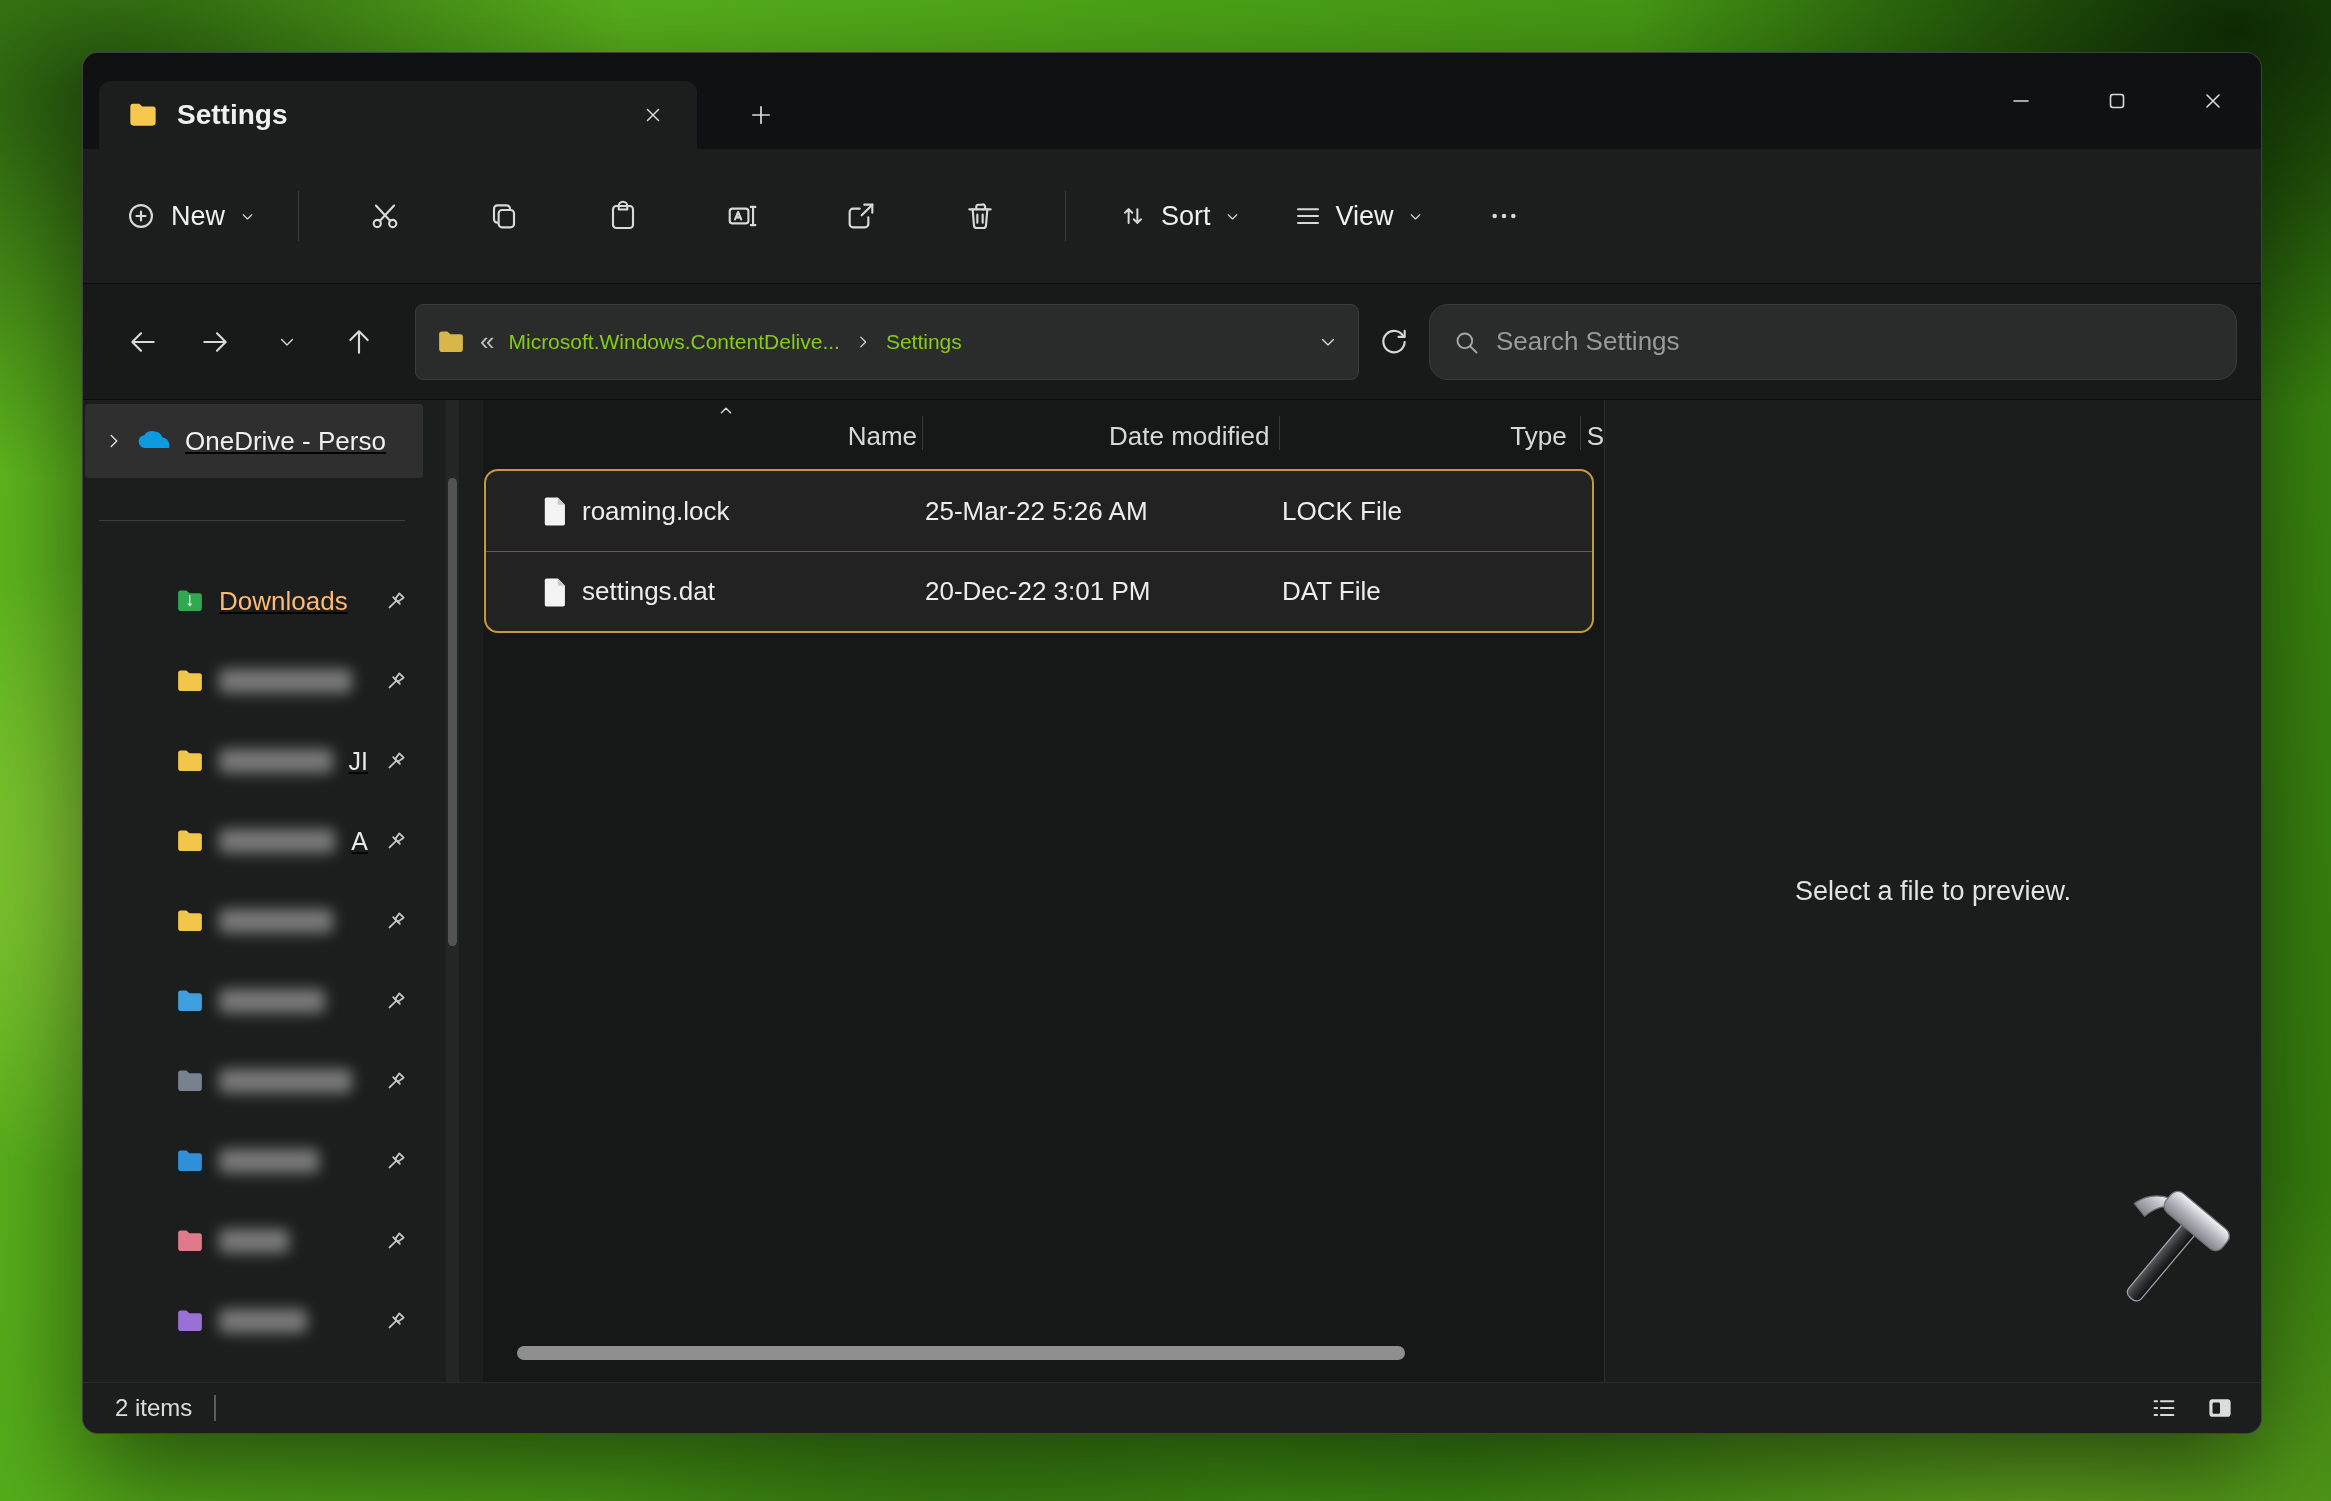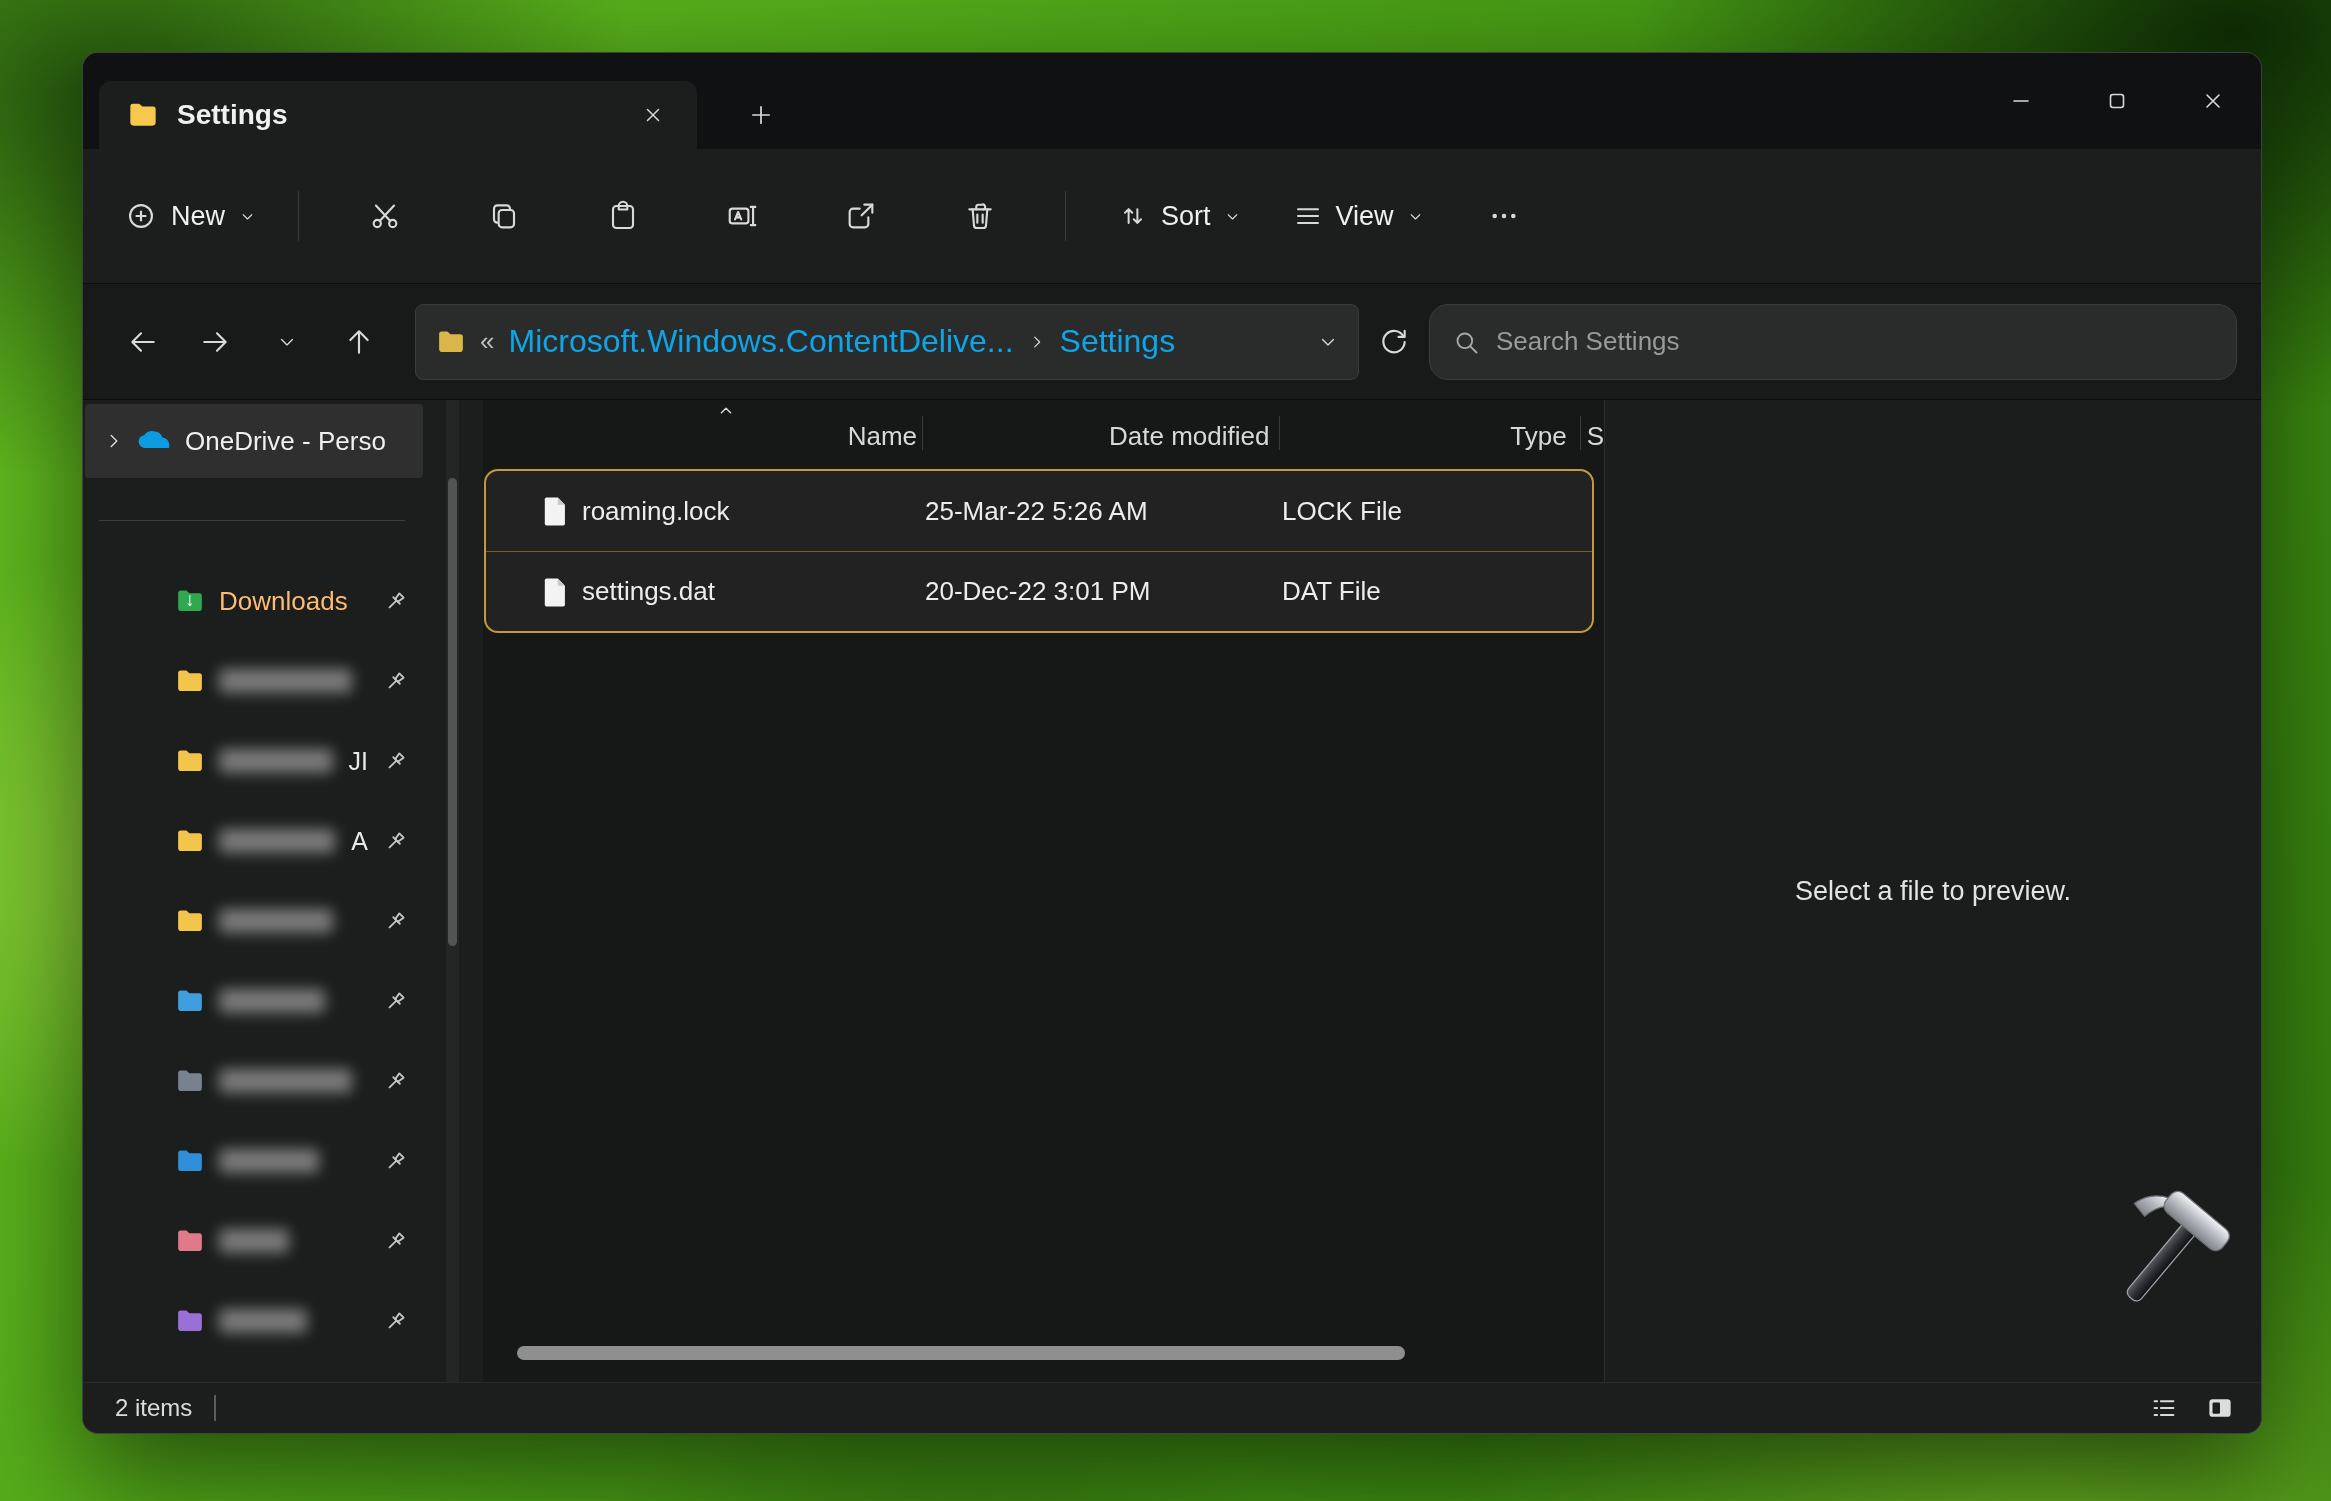--- a/index.html
+++ b/index.html
@@ -40,35 +40,35 @@
   .tb-group{ display:flex; align-items:center; gap:13px; padding:0 22px; margin:0 4px; border-radius:8px; }
   .tb-more{ width:80px; display:flex; justify-content:center; margin-left:14px; }
   
   .navbar{ height:116px; flex:0 0 auto; background:#181919; display:flex; align-items:center; padding:0 24px; border-top:1px solid #0d0d0d; }
   .nav-btn{ width:72px; height:72px; display:flex; align-items:center; justify-content:center; border-radius:8px; flex:0 0 auto; }
   .addressbar{
     flex:1 1 auto; height:76px; margin-left:20px; background:#2a2b2b;
     border:1px solid #3c3c3c; border-radius:8px;
     display:flex; align-items:center; gap:14px; padding:0 20px; min-width:0;
   }
-  .crumb{ font-size:32px; color:#0ea5e9; white-space:nowrap; }
+  .crumb{ font-size:21px; color:#84cc16; white-space:nowrap; }
   .crumb-overflow{ font-size:26px; color:#bdbdbd; }
   .addr-spacer{ flex:1; }
   .refresh-btn{ width:70px; height:70px; display:flex; align-items:center; justify-content:center; flex:0 0 auto; }
   .searchbox{
     width:808px; height:76px; flex:0 0 auto; background:#2a2b2b;
     border:1px solid #3c3c3c; border-radius:19px;
     display:flex; align-items:center; gap:16px; padding:0 22px;
   }
   .searchbox input{ flex:1; background:transparent; border:none; outline:none; font-size:26px; color:#eaeaea; }
   .searchbox input::placeholder{ color:#9a9a9a; }
   
   .content{ flex:1 1 auto; display:flex; border-top:1px solid #0d0d0d; min-height:0; }
   
-  .sidebar{ width:400px; flex:0 0 auto; position:relative; background:#1c1d1d; padding-top:2px; overflow:hidden; }
+  .sidebar{ width:400px; flex:0 0 auto; position:relative; background:#1c1d1d; padding-top:2px; overflow:hidden;text-decoration:underline; }
   .onedrive-row{ margin:2px 60px 0 2px; height:74px; background:#2f2f2f; display:flex; align-items:center; gap:12px; padding:0 10px 0 18px; border-radius:4px; overflow:hidden; }
   .onedrive-label{ font-size:26px; color:#f0f0f0; white-space:nowrap; overflow:hidden; }
   .side-divider{ height:1px; background:#3d3d3d; margin:42px 78px 0 16px; }
   .side-list{ margin-top:40px; }
   .side-item{ height:80px; display:flex; align-items:center; padding:0 74px 0 92px; gap:14px; }
   .side-icon{ position:relative; width:30px; height:30px; flex:0 0 auto; color:#f2c54b; }
   .side-item.downloads .side-icon::after{
     content:"↓"; position:absolute; left:50%; top:3px; transform:translateX(-50%);
     color:#ffffff; font-size:19px; font-weight:bold;
   }

